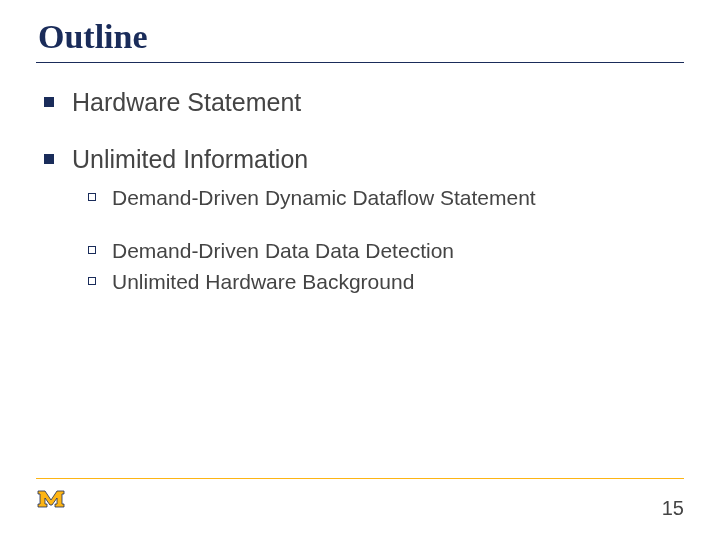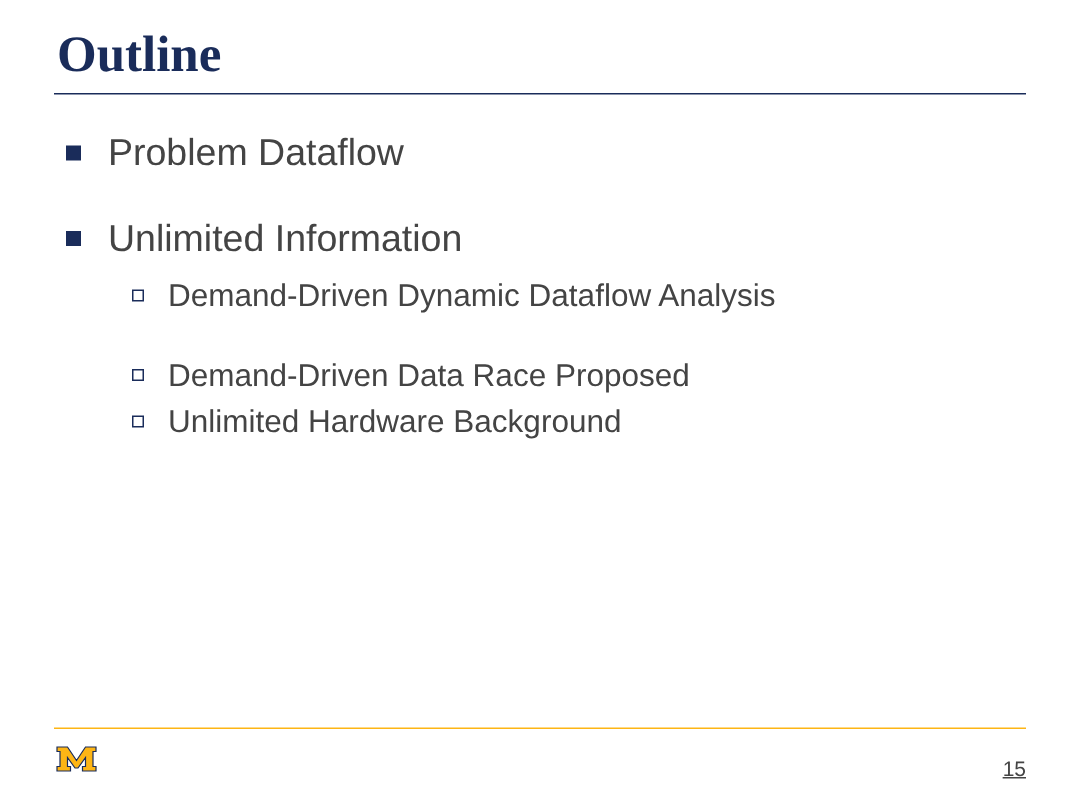--- a/index.html
+++ b/index.html
@@ -81,55 +81,54 @@
     padding-top: 6px;
     display: flex;
     justify-content: space-between;
     align-items: flex-start;
   }
   .logo {
     margin-top: 4px;
   }
   .logo svg { display: block; }
   .page-num {
-    font-size: 14px;
+    font-size: 20px;
     color: #444;
     margin-top: 12px;
-    text-decoration: underline;
   }
 </style>
 </head>
 <body>
 
 <div class="slide">
   <h1 class="title">Outline</h1>
   <hr class="title-rule">
 
   <div class="body">
 
     <div class="item-l1">
       <span class="bullet-l1"></span>
-      <span class="text-l1">Problem Dataflow</span>
+      <span class="text-l1">Hardware Statement</span>
     </div>
 
     <div class="item-l1 has-children">
       <span class="bullet-l1"></span>
       <span class="text-l1">Unlimited Information</span>
     </div>
     <div class="children">
       <div class="item-l2">
         <span class="bullet-l2"></span>
-        <span class="text-l2">Demand-Driven Dynamic Dataflow Analysis</span>
+        <span class="text-l2">Demand-Driven Dynamic Dataflow Statement</span>
       </div>
     </div>
 
     <div class="children">
       <div class="item-l2">
         <span class="bullet-l2"></span>
-        <span class="text-l2">Demand-Driven Data Race Proposed</span>
+        <span class="text-l2">Demand-Driven Data Data Detection</span>
       </div>
       <div class="item-l2">
         <span class="bullet-l2"></span>
         <span class="text-l2">Unlimited Hardware Background</span>
       </div>
     </div>
 
   </div>
 
   <div class="footer">

